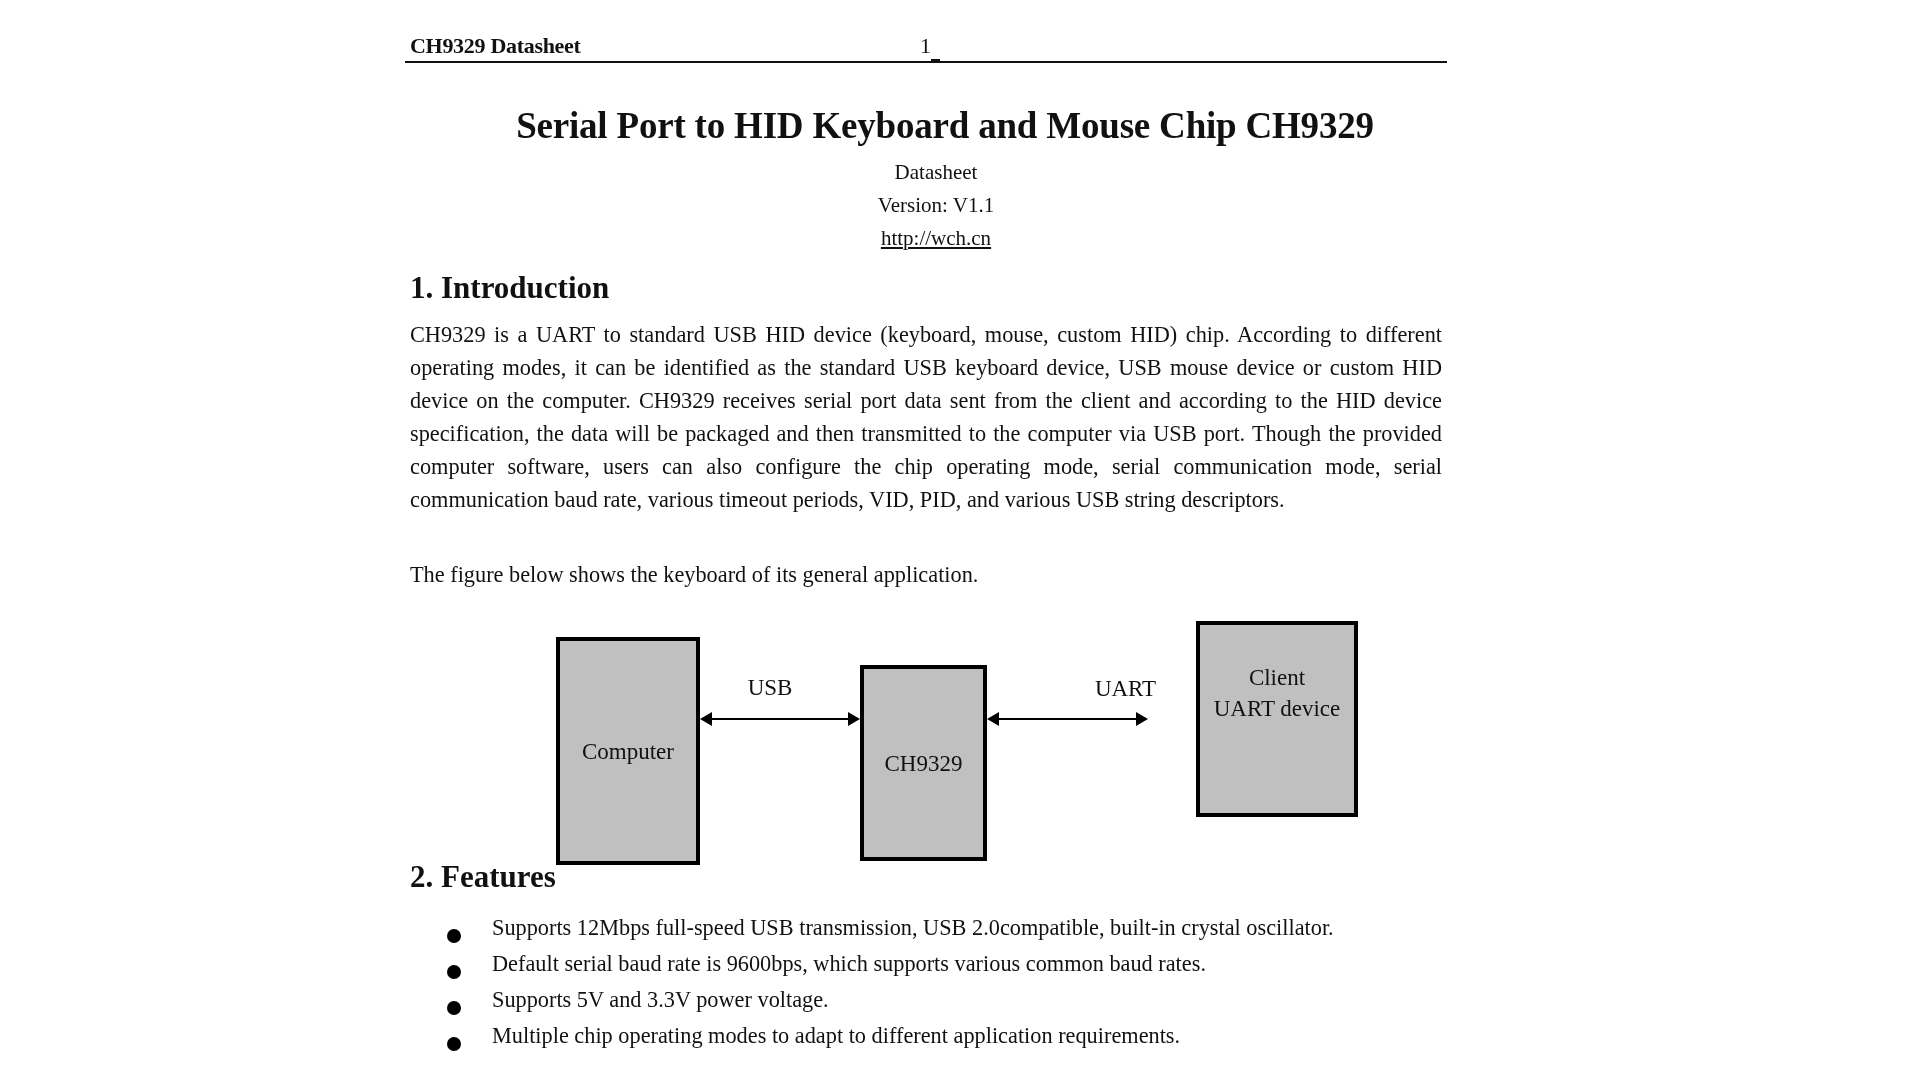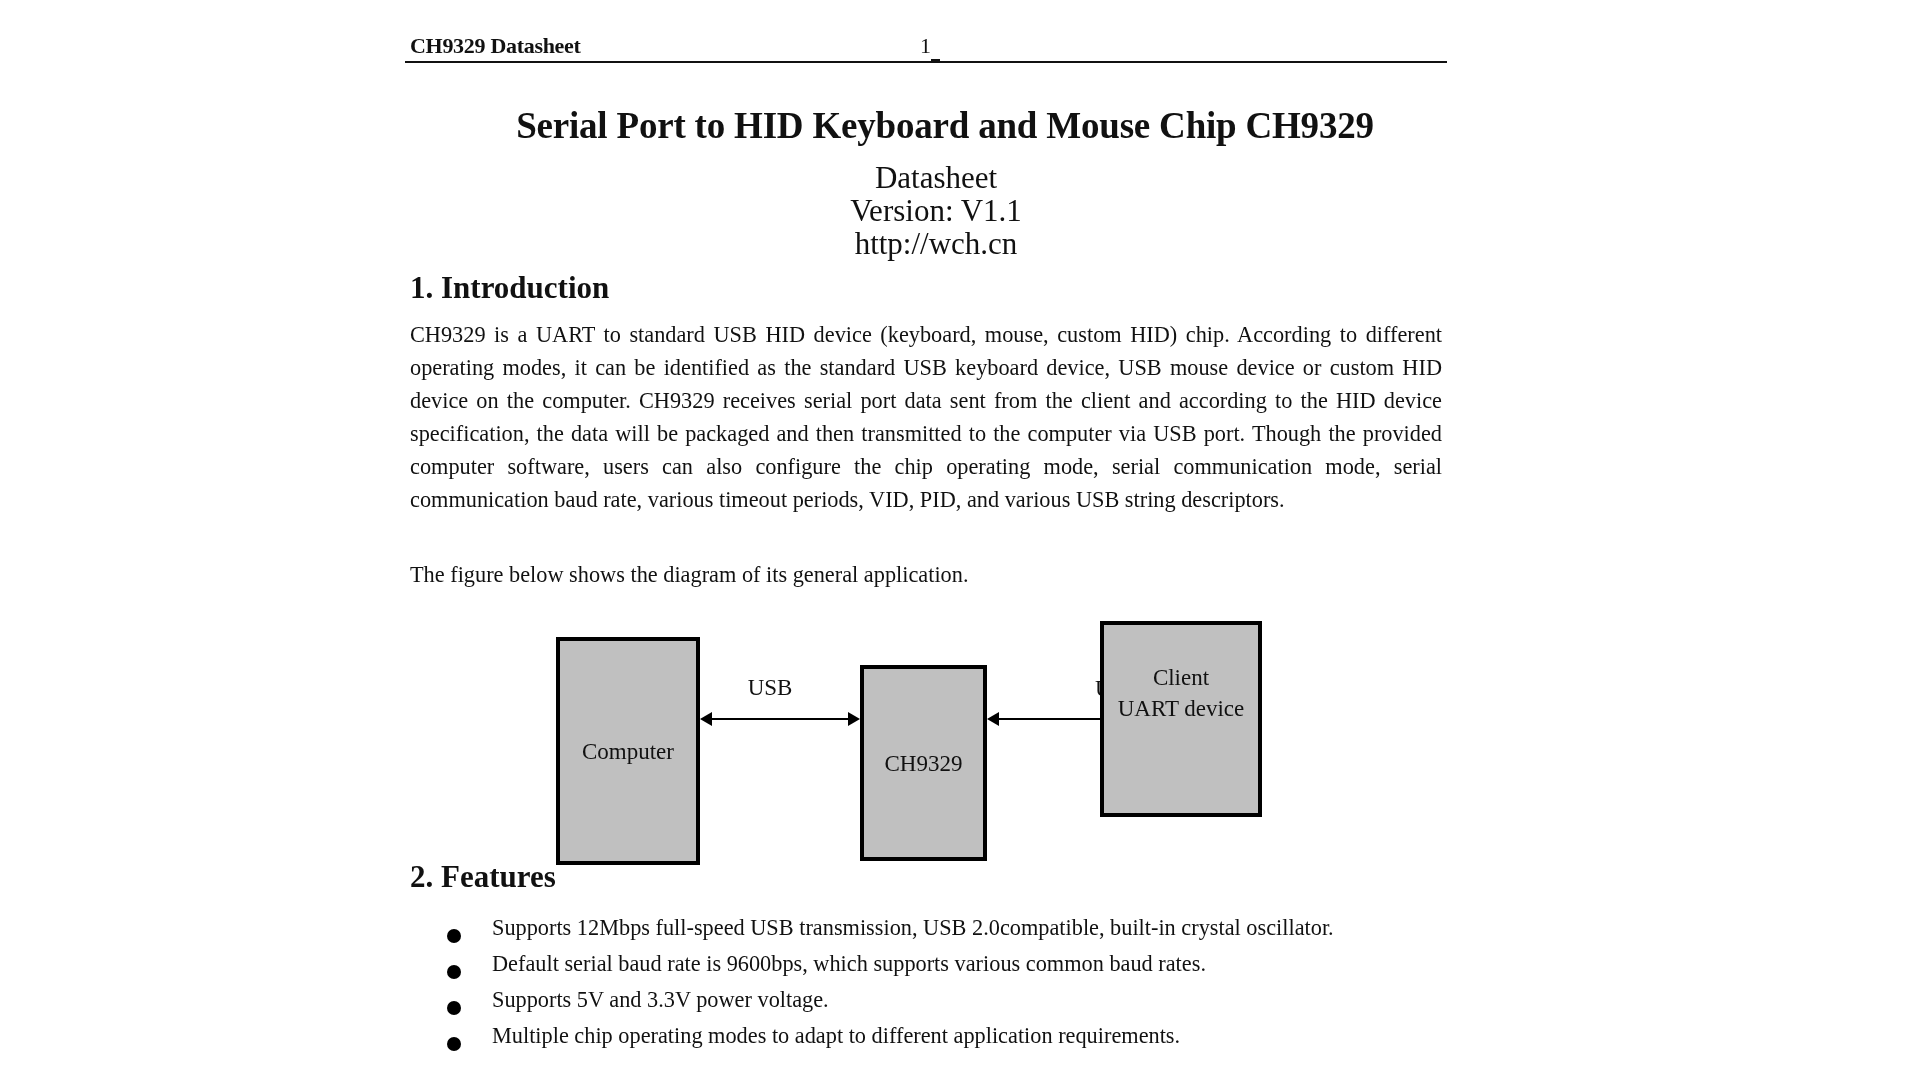--- a/index.html
+++ b/index.html
@@ -8,37 +8,37 @@
     position: relative; color: #111111;
     font-family: "Liberation Serif", "DejaVu Serif", serif;
   }
   .abs { position: absolute; }
   .header-title { left: 410px; top: 33px; font-size: 22px; font-weight: bold; letter-spacing: -0.3px; }
   .header-page { left: 920px; top: 33px; font-size: 22px; }
   .header-rule { left: 405px; top: 61px; width: 1042px; height: 2px; background: #111; }
   .header-mark { left: 931px; top: 59px; width: 9px; height: 4px; background: #111; }
 
   .title { left: 0; width: 1872px; top: 104px; text-align: center; font-size: 37px; font-weight: bold; letter-spacing: -0.2px; padding-left: 9px; }
-  .subline { left: 0; width: 1872px; text-align: center; font-size: 31px; }
+  .subline { left: 0; width: 1872px; text-align: center; font-size: 21px; }
   .sub1 { top: 160px; }
   .sub2 { top: 193px; text-align: center; }
-  .sub3 { top: 226px; }
+  .sub3 { top: 226px; text-decoration: underline; }
 
   .h1 { left: 410px; font-size: 31px; font-weight: bold; }
   .h-intro { top: 270px; }
   .h-feat { top: 859px; }
 
   .para { left: 410px; width: 1032px; font-size: 22.3px; line-height: 33px; text-align: justify; }
   .p1 { top: 318px; }
   .p2 { top: 558px; }
 
   .box { background: #c0c0c0; border: 4px solid #000; box-sizing: border-box; display: flex; align-items: center; justify-content: center; text-align: center; font-size: 23px; line-height: 31px; }
   .box-computer { left: 556px; top: 621px; width: 144px; height: 228px; margin-top: 16px; }
   .box-chip { left: 860px; top: 621px; width: 127px; height: 196px; margin-top: 44px; }
-  .box-client { left: 1100px; top: 621px; width: 162px; height: 196px; padding-bottom: 18px; }
+  .box-client { left: 1196px; top: 621px; width: 162px; height: 196px; padding-bottom: 18px; }
   .box-client span { display: block; }
   .box-client .wrap { margin-top: -34px; }
 
   .link-label { font-size: 23px; text-align: center; }
   .usb-label { left: 700px; width: 140px; top: 675px; }
   .uart-label { left: 1045px; width: 161px; top: 676px; }
 
   .arrow { height: 2px; background: #000; }
   .arrow-usb { left: 712px; top: 718px; width: 136px; }
   .arrow-uart { left: 999px; top: 718px; width: 137px; }
@@ -63,21 +63,21 @@
 <div class="abs header-rule"></div>
 <div class="abs header-mark"></div>
 
 <div class="abs title">Serial Port to HID Keyboard and Mouse Chip CH9329</div>
 <div class="abs subline sub1">Datasheet</div>
 <div class="abs subline sub2">Version: V1.1</div>
 <div class="abs subline sub3">http://wch.cn</div>
 
 <div class="abs h1 h-intro">1. Introduction</div>
 <div class="abs para p1">CH9329 is a UART to standard USB HID device (keyboard, mouse, custom HID) chip. According to different operating modes, it can be identified as the standard USB keyboard device, USB mouse device or custom HID device on the computer. CH9329 receives serial port data sent from the client and according to the HID device specification, the data will be packaged and then transmitted to the computer via USB port. Though the provided computer software, users can also configure the chip operating mode, serial communication mode, serial communication baud rate, various timeout periods, VID, PID, and various USB string descriptors.</div>
-<div class="abs para p2">The figure below shows the diagram of its general application.</div>
+<div class="abs para p2">The figure below shows the keyboard of its general application.</div>
 
 <div>
   <div class="abs box box-computer">
     <span>Computer</span>
   </div>
 
   <div class="abs link-label usb-label">USB</div>
   <div class="abs tri tri-left t1"></div>
   <div class="abs arrow arrow-usb"></div>
   <div class="abs tri tri-right t2"></div>

